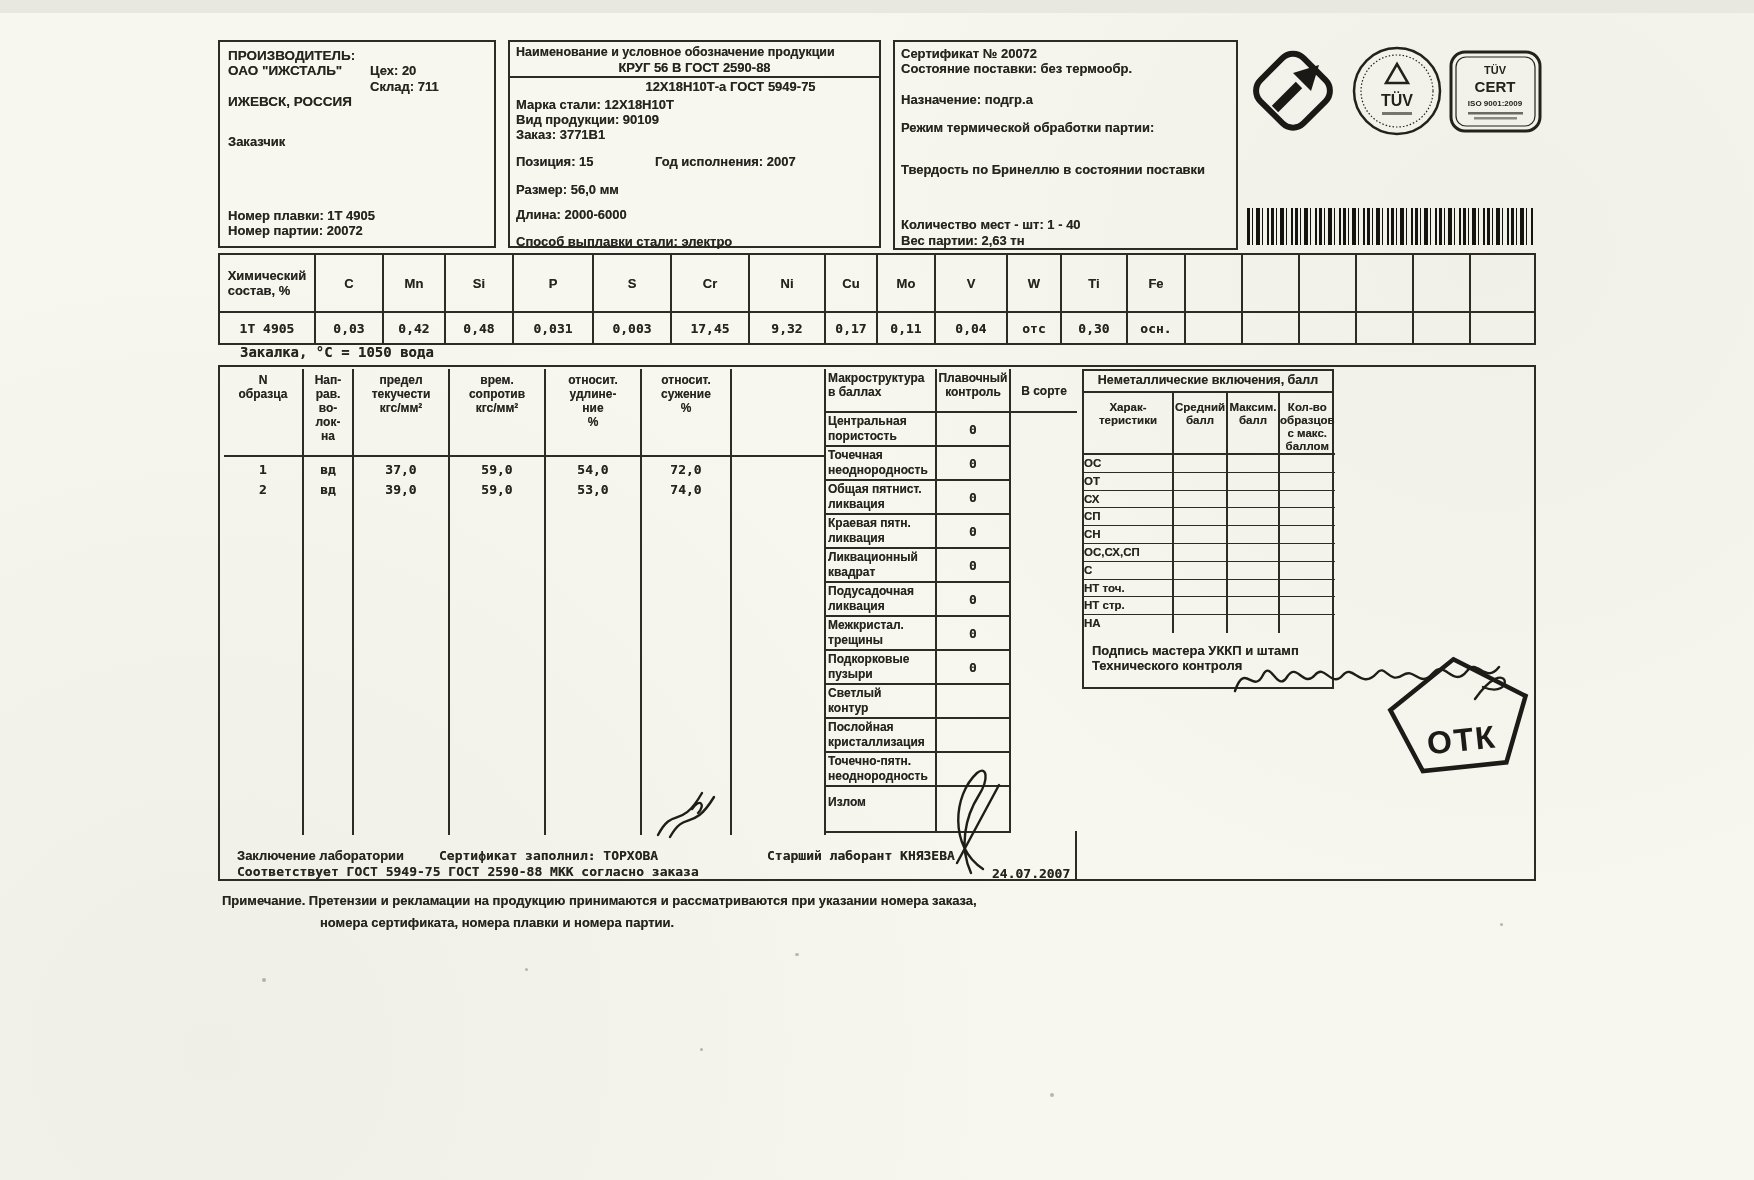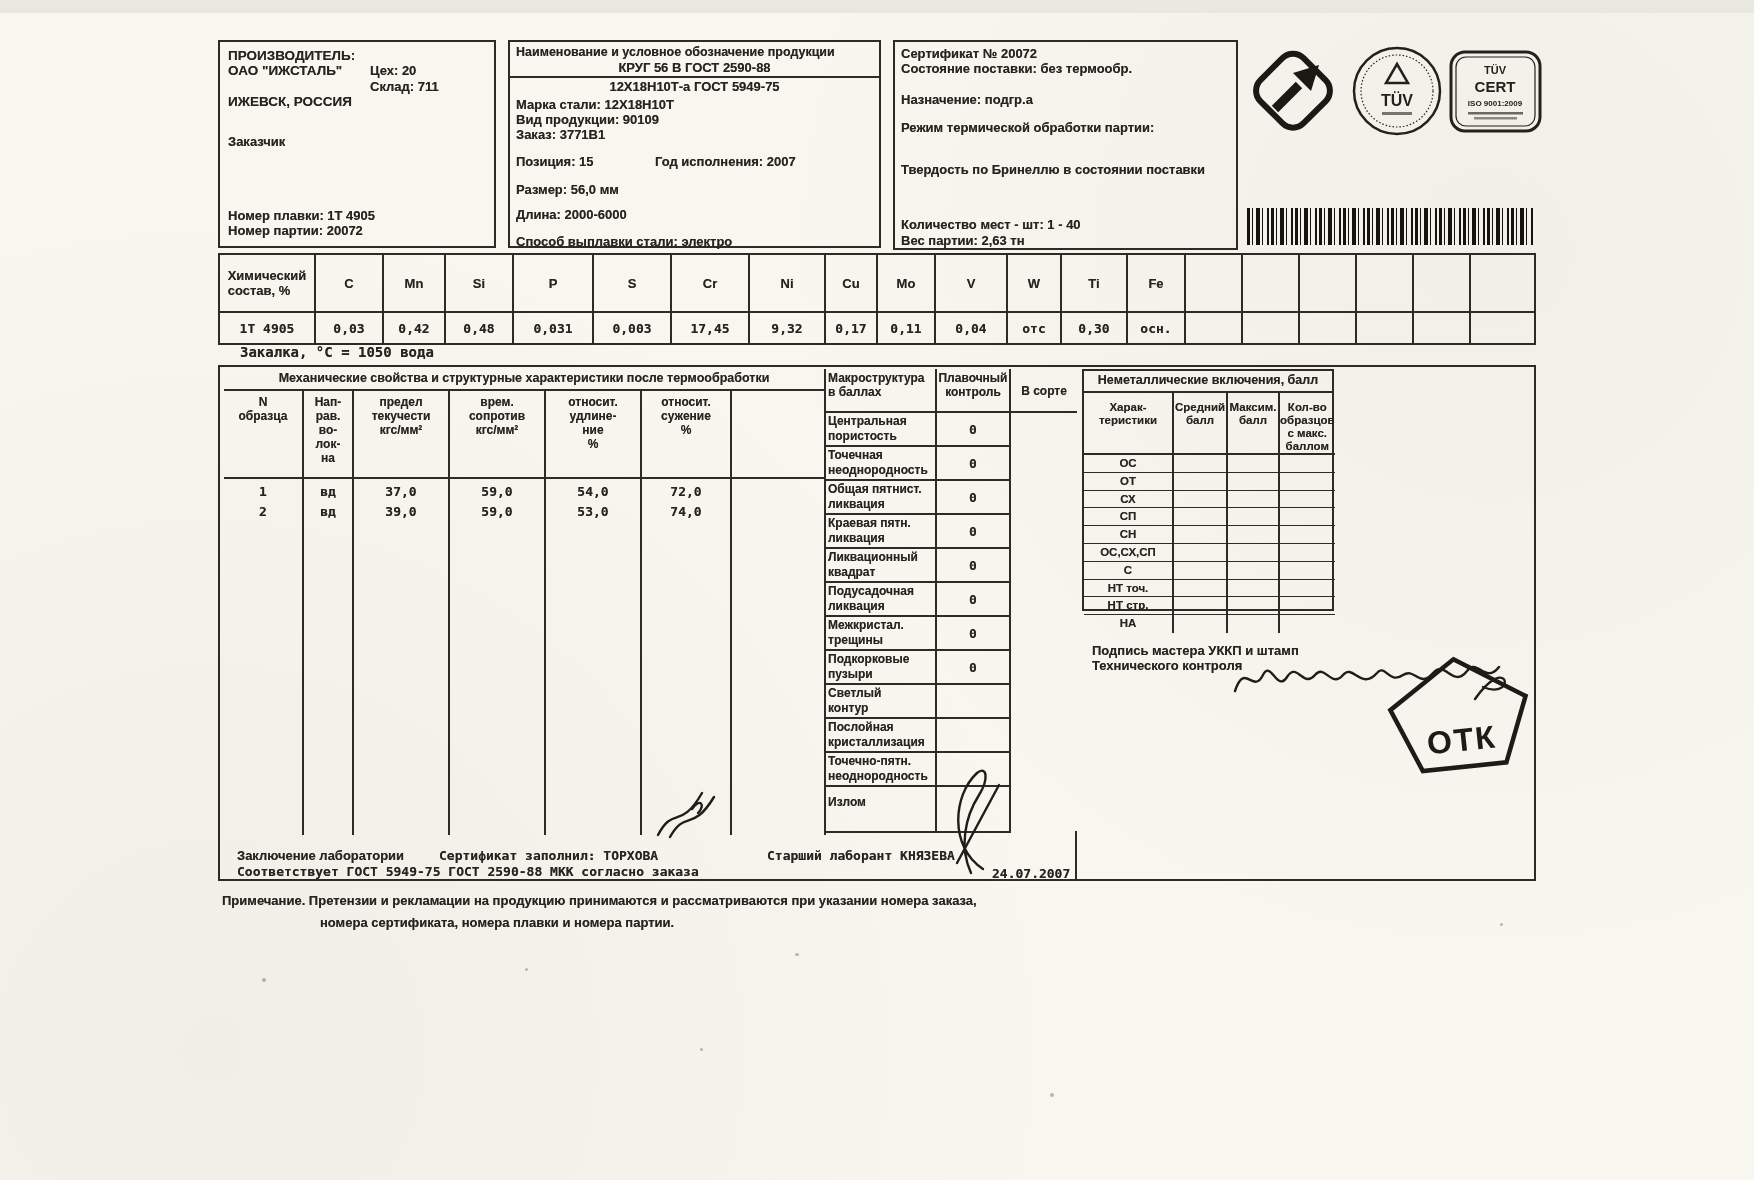--- a/index.html
+++ b/index.html
@@ -60,28 +60,28 @@
   .macro-colm:last-child{border-right:none;}
   .mac-l{width:112px;} .mac-c{width:74px;} .mac-g{flex:1 1 auto;}
   .mac-head{height:44px;border-bottom:2px solid var(--line);font-weight:700;font-size:12px;line-height:14px;white-space:pre-line;
      padding:2px 0 0 3px;box-sizing:border-box;text-shadow:0 0 .6px rgba(30,28,24,.5);}
   .mac-cell{height:34px;border-bottom:2px solid var(--line);font-weight:700;font-size:12px;line-height:15px;white-space:pre-line;
      padding:1px 1px 0 3px;box-sizing:border-box;text-shadow:0 0 .6px rgba(30,28,24,.5);}
   .mac-val{height:34px;border-bottom:2px solid var(--line);display:flex;align-items:center;justify-content:center;
      font-family:"DejaVu Sans Mono",monospace;font-weight:700;font-size:13px;box-sizing:border-box;text-shadow:0 0 .6px rgba(30,28,24,.5);}
   .mac-tall{height:46px;}
   
-  .nmi{position:absolute;left:862px;top:2px;width:252px;height:242px;border:2px solid var(--line);box-sizing:border-box;}
+  .nmi{position:absolute;left:862px;top:2px;width:252px;height:320px;border:2px solid var(--line);box-sizing:border-box;}
   .nmi-title{height:20px;border-bottom:2px solid var(--line);text-align:center;font-weight:700;font-size:12.5px;line-height:19px;
      text-shadow:0 0 .6px rgba(30,28,24,.5);}
   .nmi-grid{display:grid;grid-template-columns:90px 54px 52px 1fr;}
   .nmi-h{height:62px;border-right:2px solid var(--line);border-bottom:2px solid var(--line);font-weight:700;font-size:11.5px;line-height:13px;
      text-align:center;white-space:pre-line;padding-top:8px;box-sizing:border-box;text-shadow:0 0 .6px rgba(30,28,24,.5);}
   .nmi-c{height:17.8px;border-right:2px solid var(--line);border-bottom:1.5px solid var(--line);font-weight:700;font-size:11.5px;
-     line-height:16px;text-align:center;box-sizing:border-box;text-shadow:0 0 .6px rgba(30,28,24,.5);}
+     line-height:16px;box-sizing:border-box;text-shadow:0 0 .6px rgba(30,28,24,.5);}
   .nmi-grid > .lastc{border-right:none;}
   
   .oth{position:absolute;left:1118px;top:2px;width:196px;height:266px;border-left:2px solid var(--line);border-bottom:2px solid var(--line);
      border-right:2px solid var(--line);box-sizing:border-box;}
   .oth-title{height:20px;border-bottom:2px solid var(--line);text-align:center;font-weight:700;font-size:12.5px;line-height:19px;
      text-shadow:0 0 .6px rgba(30,28,24,.5);}
   .oth-body{padding:6px 4px;font-family:"DejaVu Sans Mono",monospace;font-weight:700;font-size:12px;line-height:16px;white-space:pre-line;
      text-shadow:0 0 .6px rgba(30,28,24,.5);}
   
   .barcode{position:absolute;left:1247px;top:195px;width:287px;height:37px;
@@ -107,21 +107,21 @@
     <div class="t" style="left:150px;top:37px;">Склад: 711</div>
     <div class="t" style="left:8px;top:52px;font-size:13.5px;">ИЖЕВСК, РОССИЯ</div>
     <div class="t" style="left:8px;top:92px;">Заказчик</div>
     <div class="t" style="left:8px;top:166px;">Номер плавки:  1Т 4905</div>
     <div class="t" style="left:8px;top:181px;">Номер партии:  20072</div>
   </div>
 
   <div class="box" style="left:508px;top:27px;width:373px;height:208px;">
     <div class="t" style="left:6px;top:3px;font-size:12.5px;">Наименование и условное обозначение продукции</div>
     <div class="t ctr" style="left:0;top:18px;width:100%;border-bottom:2px solid var(--line);padding-bottom:1px;">КРУГ  56 В ГОСТ 2590-88</div>
-    <div class="t ctr" style="left:0;top:37px;width:100%;">12Х18Н10Т-а   ГОСТ 5949-75</div>
+    <div class="t ctr" style="left:0;top:37px;width:100%;padding-left:36px;">12Х18Н10Т-а   ГОСТ 5949-75</div>
     <div class="t" style="left:6px;top:55px;">Марка стали:  12Х18Н10Т</div>
     <div class="t" style="left:6px;top:70px;">Вид продукции:  90109</div>
     <div class="t" style="left:6px;top:85px;">Заказ:    3771В1</div>
     <div class="t" style="left:6px;top:112px;">Позиция:    15</div>
     <div class="t" style="left:145px;top:112px;text-align:right;">Год исполнения:  2007</div>
     <div class="t" style="left:6px;top:140px;">Размер:     56,0 мм</div>
     <div class="t" style="left:6px;top:165px;">Длина: 2000-6000</div>
     <div class="t" style="left:6px;top:192px;">Способ выплавки стали:  электро</div>
   </div>
 
@@ -213,21 +213,20 @@
       <div class="chem-cell chem-v we"></div>
       <div class="chem-cell chem-v wel"></div>
     </div>
   </div>
 
   <div class="t mono" style="left:240px;top:332px;font-size:14px;">Закалка, °С = 1050 вода</div>
 
   <div class="main-box">
 
     <div class="mech">
-      <div class="mech-title">Механические свойства и структурные характеристики после термообработки</div>
       <div class="mech-grid">
         <div class="mech-colm mc0">
           <div class="mech-h">N
 образца</div>
           <div class="mech-b">
             <div>1</div>
               <div>2</div>
           </div>
         </div>
         <div class="mech-colm mc1">

